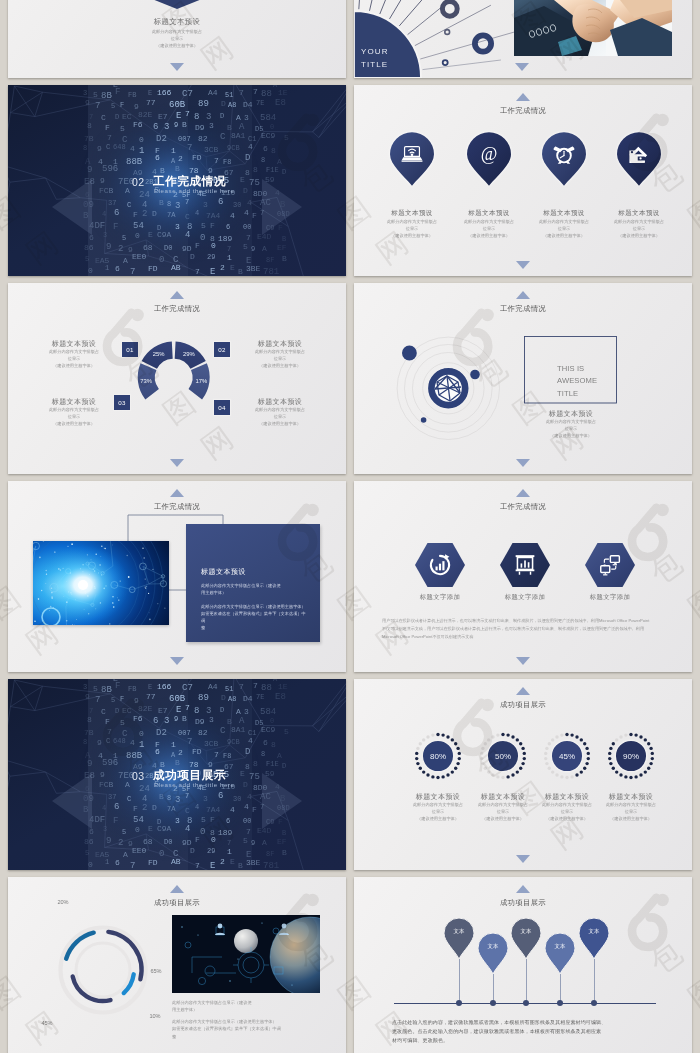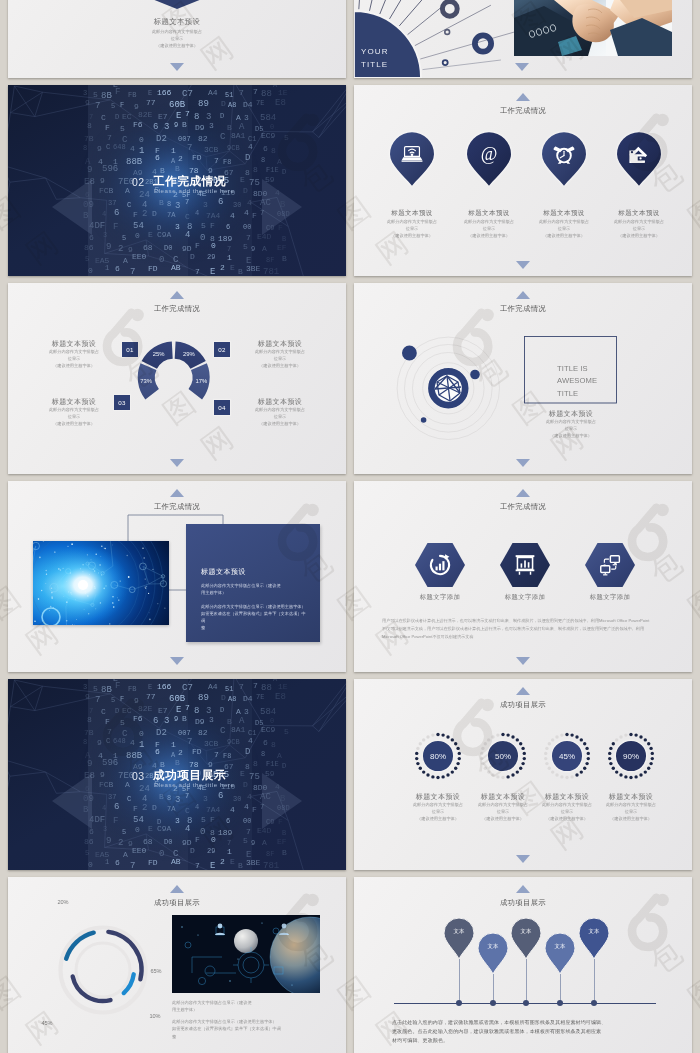--- a/index.html
+++ b/index.html
@@ -743,21 +743,21 @@
       <path d="M104 99 L85 112"></path>
       <path d="M93 93 L96 118"></path>
       <path d="M81 106 L107 104"></path>
     </g>
     <circle cx="55.4" cy="70" r="7.4" fill="#2e4179"></circle>
     <circle cx="121" cy="91.5" r="4.8" fill="#2e4179"></circle>
     <circle cx="69.6" cy="137" r="2.8" fill="#2e4179"></circle>
     <rect x="170.5" y="53.5" width="92" height="66.5" fill="none" stroke="#3b4870" stroke-width=".9"></rect>
   </svg>
   <div class="s6-box">
-    <div>TITLE IS</div>
+    <div>THIS IS</div>
     <div>AWESOME</div>
     <div>TITLE</div>
   </div>
   <div class="txtblk" style="left:167px;top:126px;width:100px;">
     <div class="ttl ctr">标题文本预设</div>
     <div class="bdy ctr">
       <div>此部分内容作为文字排版占</div>
       <div>位显示</div>
       <div>（建议使用主题字体）</div>
     </div>

